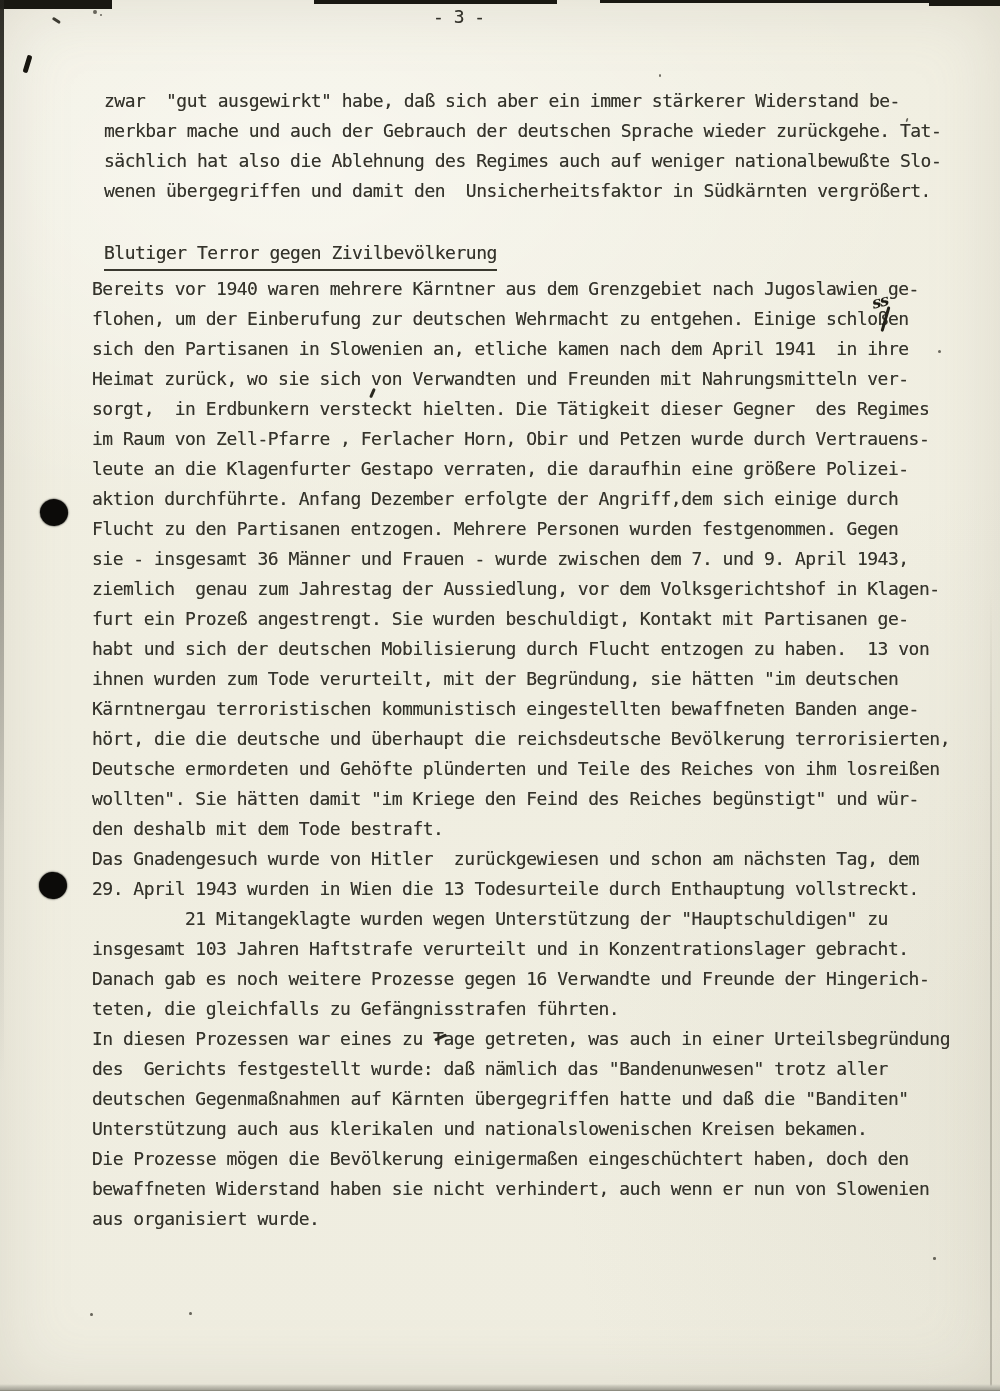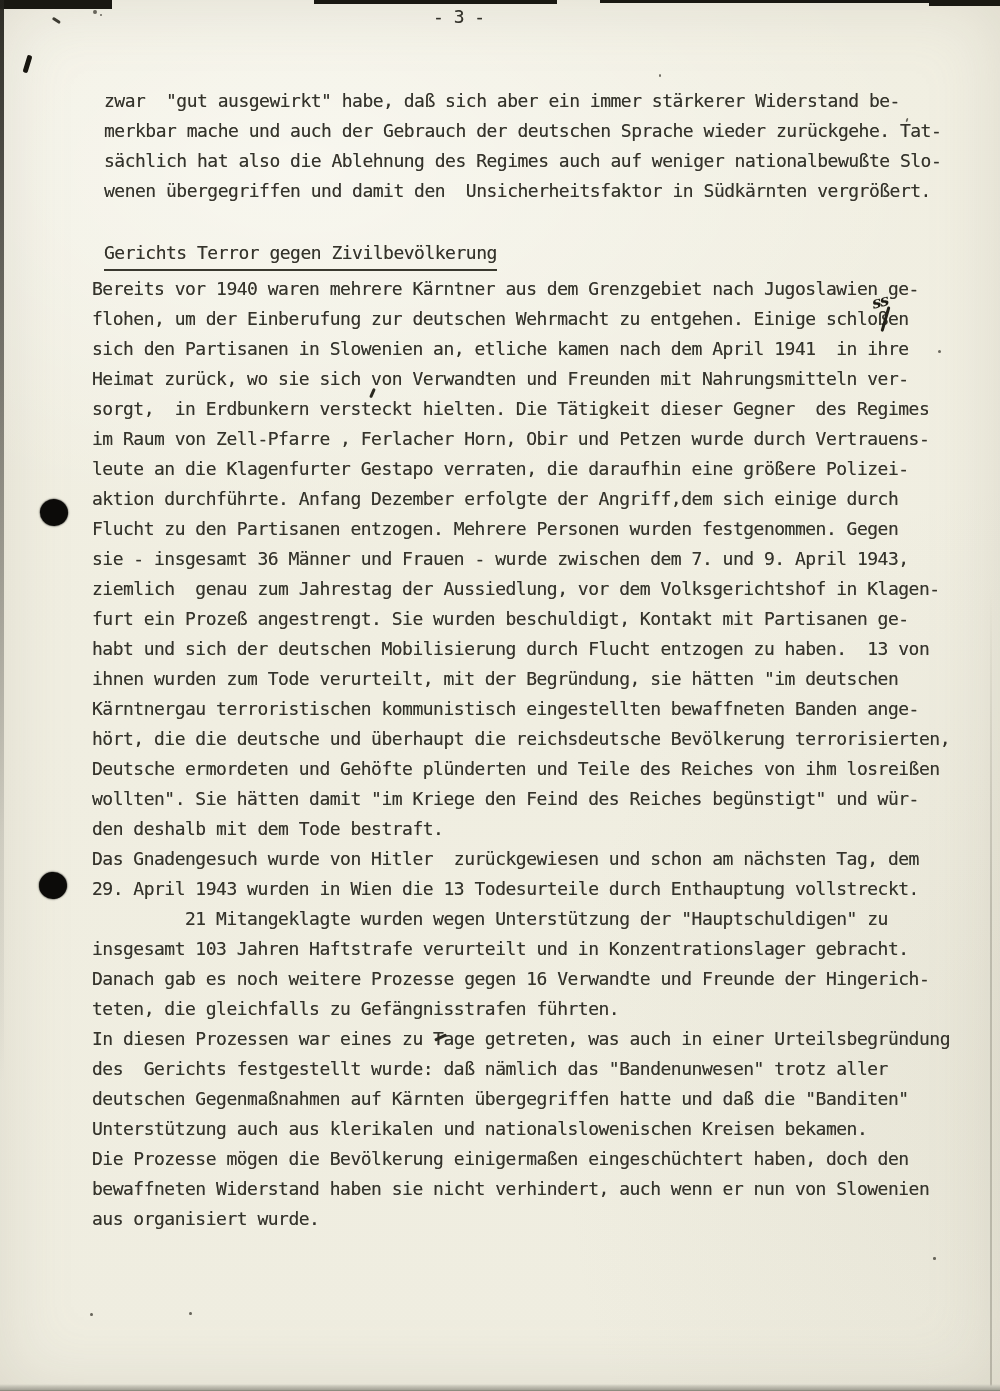--- a/index.html
+++ b/index.html
@@ -89,21 +89,21 @@
   <div class="speck" style="left:90px;top:1313px;width:2.5px;height:3px;"></div>
   <div class="speck" style="left:189px;top:1312px;width:2.5px;height:3px;"></div>
 
   <div class="typetext" style="left:433px;top:2px;">- 3 -</div>
 
   <div class="typetext" style="left:104px;top:86px;">zwar  "gut ausgewirkt" habe, daß sich aber ein immer stärkerer Widerstand be-
 merkbar mache und auch der Gebrauch der deutschen Sprache wieder zurückgehe. Tat-
 sächlich hat also die Ablehnung des Regimes auch auf weniger nationalbewußte Slo-
 wenen übergegriffen und damit den  Unsicherheitsfaktor in Südkärnten vergrößert.</div>
 
-  <div class="typetext" style="left:104px;top:238px;"><span class="heading-underline">Gerichts Terror gegen Zivilbevölkerung</span></div>
+  <div class="typetext" style="left:104px;top:238px;"><span class="heading-underline">Blutiger Terror gegen Zivilbevölkerung</span></div>
 
   <div class="typetext" style="left:92px;top:274px;">Bereits vor 1940 waren mehrere Kärntner aus dem Grenzgebiet nach Jugoslawien ge-
 flohen, um der Einberufung zur deutschen Wehrmacht zu entgehen. Einige schloßen
 sich den Partisanen in Slowenien an, etliche kamen nach dem April 1941  in ihre
 Heimat zurück, wo sie sich von Verwandten und Freunden mit Nahrungsmitteln ver-
 sorgt,  in Erdbunkern versteckt hielten. Die Tätigkeit dieser Gegner  des Regimes
 im Raum von Zell-Pfarre , Ferlacher Horn, Obir und Petzen wurde durch Vertrauens-
 leute an die Klagenfurter Gestapo verraten, die daraufhin eine größere Polizei-
 aktion durchführte. Anfang Dezember erfolgte der Angriff,dem sich einige durch
 Flucht zu den Partisanen entzogen. Mehrere Personen wurden festgenommen. Gegen

